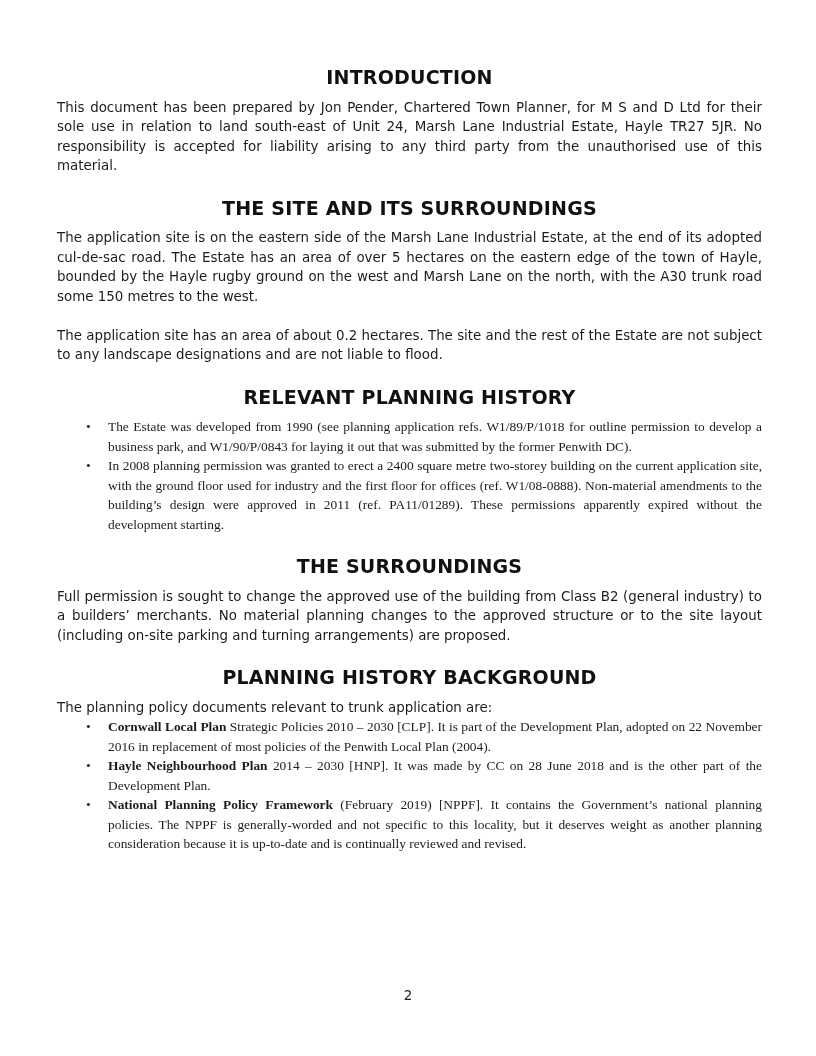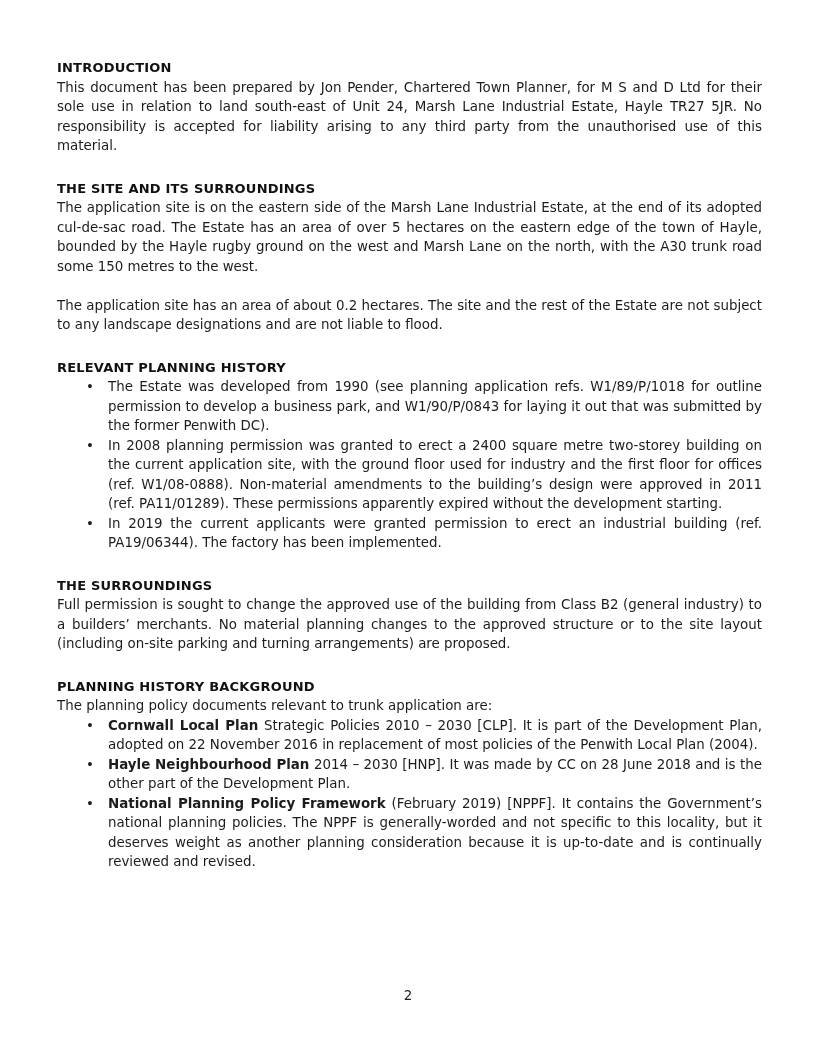--- a/index.html
+++ b/index.html
@@ -22,41 +22,43 @@
   }
   .content {
     position: absolute;
     left: 57px;
     top: 58px;
     width: 705px;
   }
   section.doc-section { margin: 0; }
   section.doc-section + section.doc-section { margin-top: 23px; }
   h2.sec-heading {
-    margin: 0;
-    font-size: 13px;
+    margin: 10px;
+    font-size: 19px;
     line-height: 19.5px;
     font-weight: bold;
     letter-spacing: 0.2px;
     color: #111111;
+    text-align: center;
   }
   p.para {
     margin: 0;
     text-align: justify;
   }
   p.para + p.para { margin-top: 19.5px; }
   ul.bullets {
     margin: 0;
     padding: 0;
     list-style: none;
   }
   li.bullet {
     position: relative;
     padding-left: 51px;
     text-align: justify;
+    font-family: Liberation Serif, serif;
   }
   li.bullet::before {
     content: "\2022";
     position: absolute;
     left: 29px;
     top: 0;
   }
   .bold-lead { font-weight: bold; }
   .page-number {
     position: absolute;
@@ -83,21 +85,20 @@
       <h2 class="sec-heading">THE SITE AND ITS SURROUNDINGS</h2>
       <p class="para">The application site is on the eastern side of the Marsh Lane Industrial Estate, at the end of its adopted cul-de-sac road. The Estate has an area of over 5 hectares on the eastern edge of the town of Hayle, bounded by the Hayle rugby ground on the west and Marsh Lane on the north, with the A30 trunk road some 150 metres to the west.</p>
       <p class="para">The application site has an area of about 0.2 hectares. The site and the rest of the Estate are not subject to any landscape designations and are not liable to flood.</p>
     </section>
 
     <section class="doc-section">
       <h2 class="sec-heading">RELEVANT PLANNING HISTORY</h2>
       <ul class="bullets">
         <li class="bullet"><span>The Estate was developed from 1990 (see planning application refs. W1/89/P/1018 for outline permission to develop a business park, and W1/90/P/0843 for laying it out that was submitted by the former Penwith DC).</span></li>
         <li class="bullet"><span>In 2008 planning permission was granted to erect a 2400 square metre two-storey building on the current application site, with the ground floor used for industry and the first floor for offices (ref. W1/08-0888). Non-material amendments to the building’s design were approved in 2011 (ref. PA11/01289). These permissions apparently expired without the development starting.</span></li>
-        <li class="bullet"><span>In 2019 the current applicants were granted permission to erect an industrial building (ref. PA19/06344). The factory has been implemented.</span></li>
       </ul>
     </section>
 
     <section class="doc-section">
       <h2 class="sec-heading">THE SURROUNDINGS</h2>
       <p class="para">Full permission is sought to change the approved use of the building from Class B2 (general industry) to a builders’ merchants. No material planning changes to the approved structure or to the site layout (including on-site parking and turning arrangements) are proposed.</p>
     </section>
 
     <section class="doc-section">
       <h2 class="sec-heading">PLANNING HISTORY BACKGROUND</h2>

